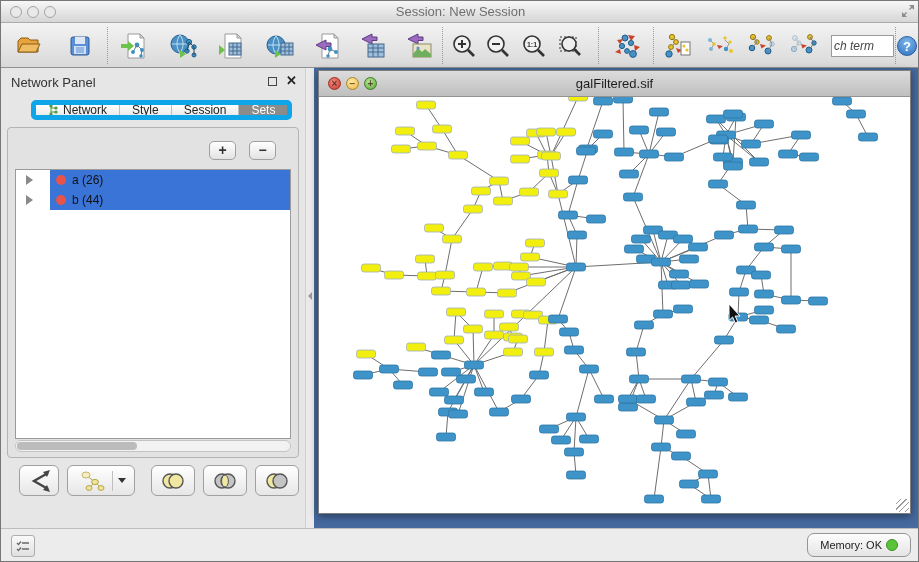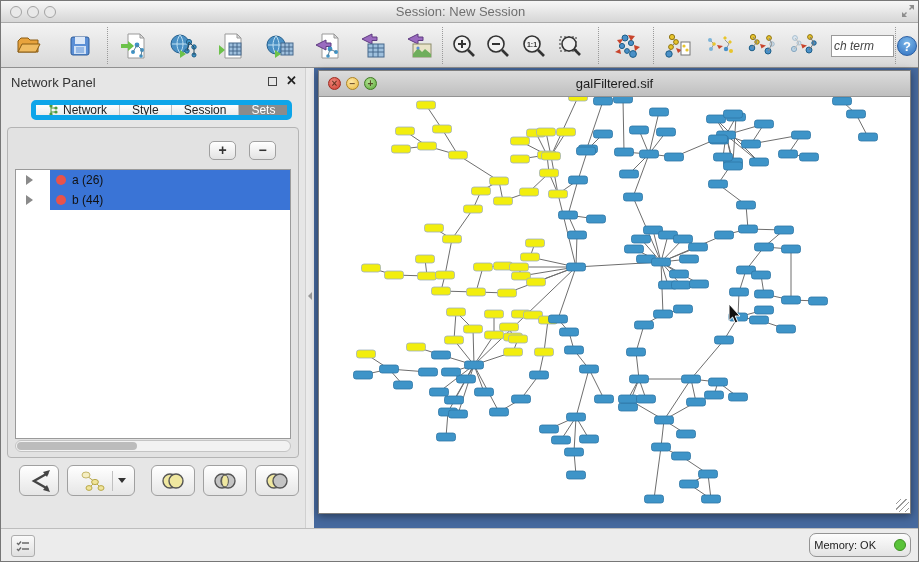--- a/index.html
+++ b/index.html
@@ -55,22 +55,22 @@
   .nf-btn{position:absolute;top:6px;width:13px;height:13px;border-radius:50%;font-size:10px;line-height:12px;text-align:center;color:rgba(60,30,10,.75);font-weight:bold;}
   #nf-title{position:absolute;left:0;right:0;top:5px;text-align:center;font-size:13px;color:#1d1d1d;}
   #nf-content{position:absolute;left:0;top:26px;width:591px;height:416px;background:#fff;overflow:hidden;}
   #graph-svg{width:100%;height:100%;}
   #nf-grip{position:absolute;right:1px;bottom:1px;width:13px;height:13px;
     background:repeating-linear-gradient(135deg,transparent 0 3px,#9a9a9a 3px 4px);}
   
   #statusbar{position:absolute;left:0;top:527px;width:919px;height:35px;background:#ececec;border-top:1px solid #bdbdbd;}
   #task-btn{position:absolute;left:10px;top:6px;width:24px;height:22px;border:1px solid #adadad;border-radius:3px;
     background:linear-gradient(#fafafa,#e0e0e0);display:flex;align-items:center;justify-content:center;}
-  #memory-btn{position:absolute;right:9px;top:4px;height:24px;padding:0 4px;border:1px solid #949494;border-radius:7px;
-    background:linear-gradient(#fdfdfd,#e4e4e4);display:flex;align-items:center;gap:18px;font-size:11px;color:#222;}
+  #memory-btn{position:absolute;right:9px;top:4px;height:24px;padding:0 12px;border:1px solid #949494;border-radius:7px;
+    background:linear-gradient(#fdfdfd,#e4e4e4);display:flex;align-items:center;gap:4px;font-size:11px;color:#222;}
   #memory-dot{width:12px;height:12px;border-radius:50%;background:#59c339;border:1px solid #3f8f24;}
 </style>
 </head>
 <body>
 
 <div id="window">
 
   <div id="toolbar">
     <div class="tb-ic" style="left:13px">
       <svg width="26" height="26" viewBox="0 0 26 26">

